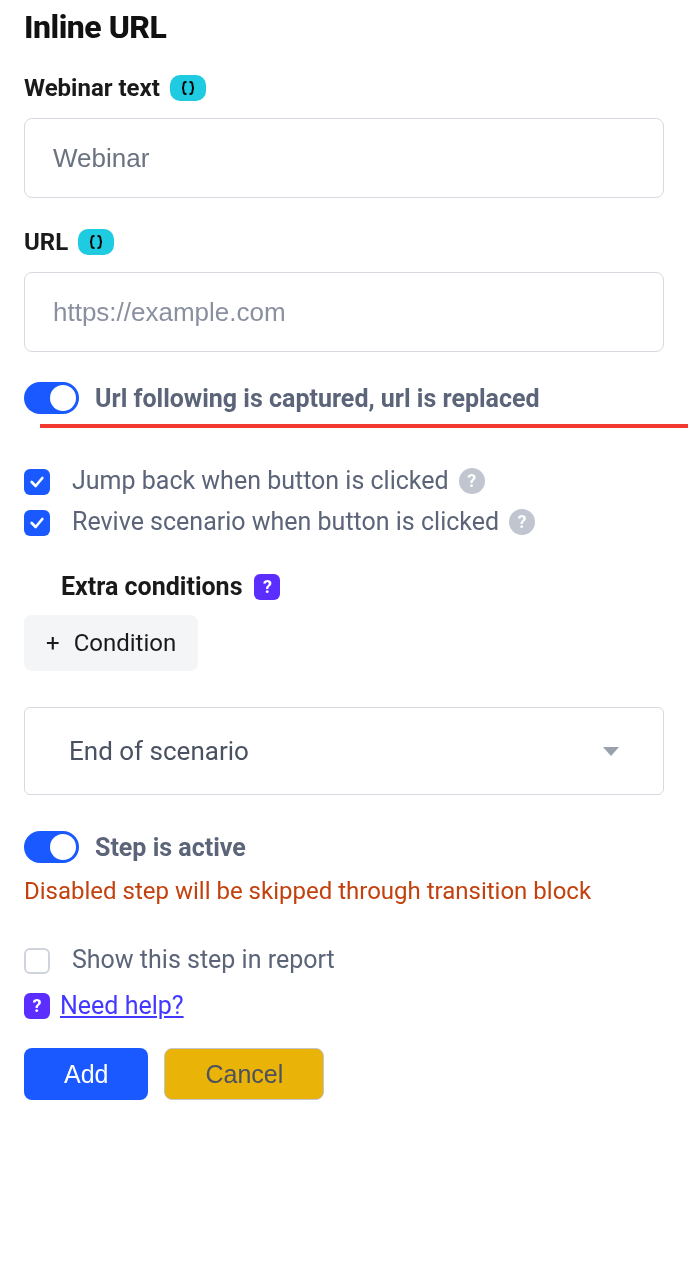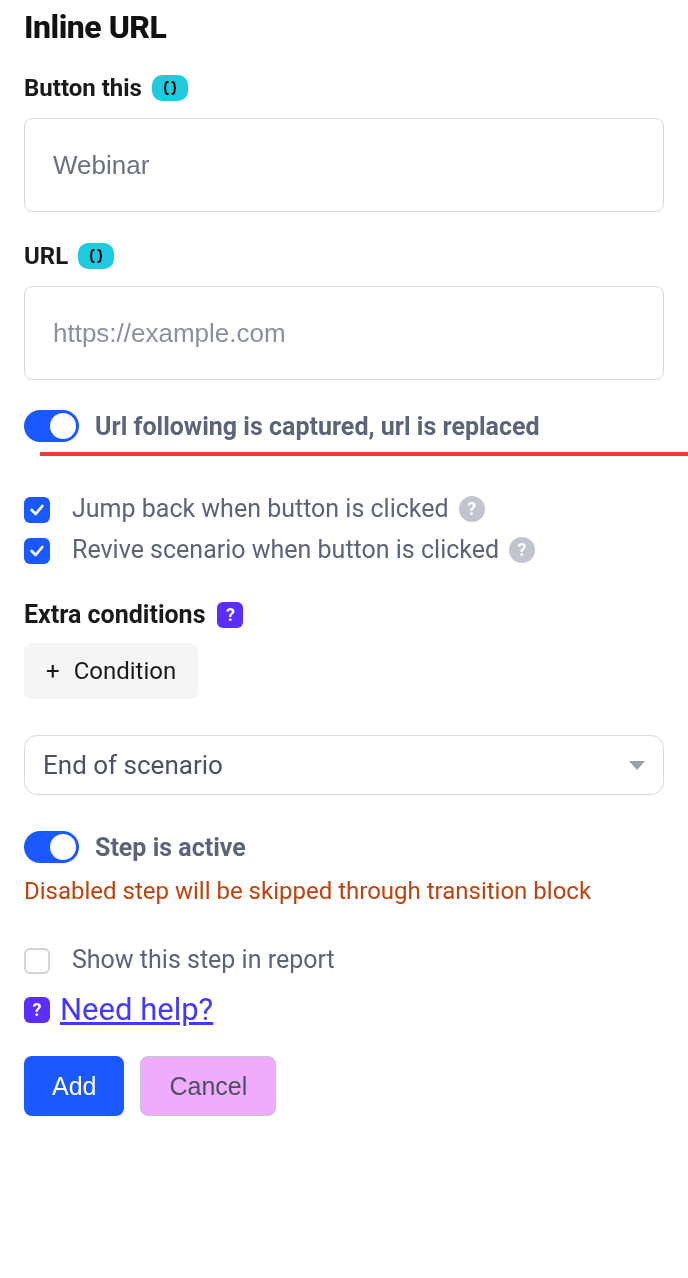--- a/index.html
+++ b/index.html
@@ -31,21 +31,21 @@
     display: inline-flex;
     align-items: center;
     justify-content: center;
     background: #1ecbe1;
     border-radius: 10px;
     padding: 4px 9px;
   }
   .tag-badge svg { display:block; }
   .text-input {
     width: 100%;
-    height: 94px;
+    height: 80px;
     border: 1px solid #d6d9e0;
     border-radius: 8px;
     font-size: 26px;
     color: #6b7280;
     padding: 0 28px;
     background: #fff;
   }
   .text-input::placeholder { color: #8a90a0; }
   .block { margin-bottom: 30px; }
 
@@ -120,20 +120,21 @@
     cursor:pointer;
   }
   .section-head {
     font-size: 25px;
     font-weight: 700;
     color:#1a1a1a;
     display:flex;
     align-items:center;
     gap:12px;
     margin-bottom:14px;
+    margin-left:37px;
   }
   .sq-help {
     width:26px; height:26px;
     border-radius:6px;
     background:#5b2dff;
     color:#fff;
     font-weight:700;
     font-size:18px;
     display:inline-flex;
     align-items:center;
@@ -148,26 +149,26 @@
     border-radius:8px;
     padding:14px 22px;
     font-size:24px;
     color:#1a1a1a;
     cursor:pointer;
   }
   .chip .plus { font-size:24px; color:#1a1a1a; }
   .select {
     width:100%;
     border:1px solid #d6d9e0;
-    border-radius:13px;
-    height:60px;
+    border-radius:6px;
+    height:88px;
     display:flex;
     align-items:center;
     justify-content:space-between;
-    padding:0 18px;
+    padding:0 44px;
     font-size:26px;
     color:#4a5160;
     cursor:pointer;
   }
   .caret {
     width:0; height:0;
     border-left:8px solid transparent;
     border-right:8px solid transparent;
     border-top:9px solid #9aa0ac;
   }
@@ -178,46 +179,46 @@
     margin-top:10px;
   }
   .help-link {
     display:flex;
     align-items:center;
     gap:10px;
     margin-top: 8px;
   }
   .help-link a {
     color:#4338ff;
-    font-size:31px;
+    font-size:25px;
     text-decoration:underline;
   }
   .btn-row { display:flex; gap:16px; margin-top:28px; }
   .btn {
-    height:60px;
+    height:52px;
     border-radius:8px;
     font-size:25px;
-    padding:0 28px;
+    padding:0 40px;
     cursor:pointer;
     display:inline-flex;
     align-items:center;
     justify-content:center;
     font-weight:500;
   }
   .btn.primary { background:#1959ff; color:#fff; border:none; }
-  .btn.secondary { background:#f0abfc; color:#4a5160; border:1px solid #c1c5cf; }
+  .btn.secondary { background:#eab308; color:#4a5160; border:1px solid #c1c5cf; }
 </style>
 </head>
 <body>
 
 <h1 class="title">Inline URL</h1>
 
 <div class="block">
   <div class="field-label">
-    <span>Button this</span>
+    <span>Webinar text</span>
     <span class="tag-badge">
       <svg width="18" height="18" viewBox="0 0 24 24" fill="none" stroke="#000" stroke-width="2.5" stroke-linecap="round">
         <path d="M9 4c-3 0 -3 2 -3 4s0 4 -2 4c2 0 2 2 2 4s0 4 3 4"></path>
         <path d="M15 4c3 0 3 2 3 4s0 4 2 4c-2 0 -2 2 -2 4s0 4 -3 4"></path>
       </svg>
     </span>
   </div>
   <input class="text-input" type="text" value="Webinar" style="">
 </div>
 

